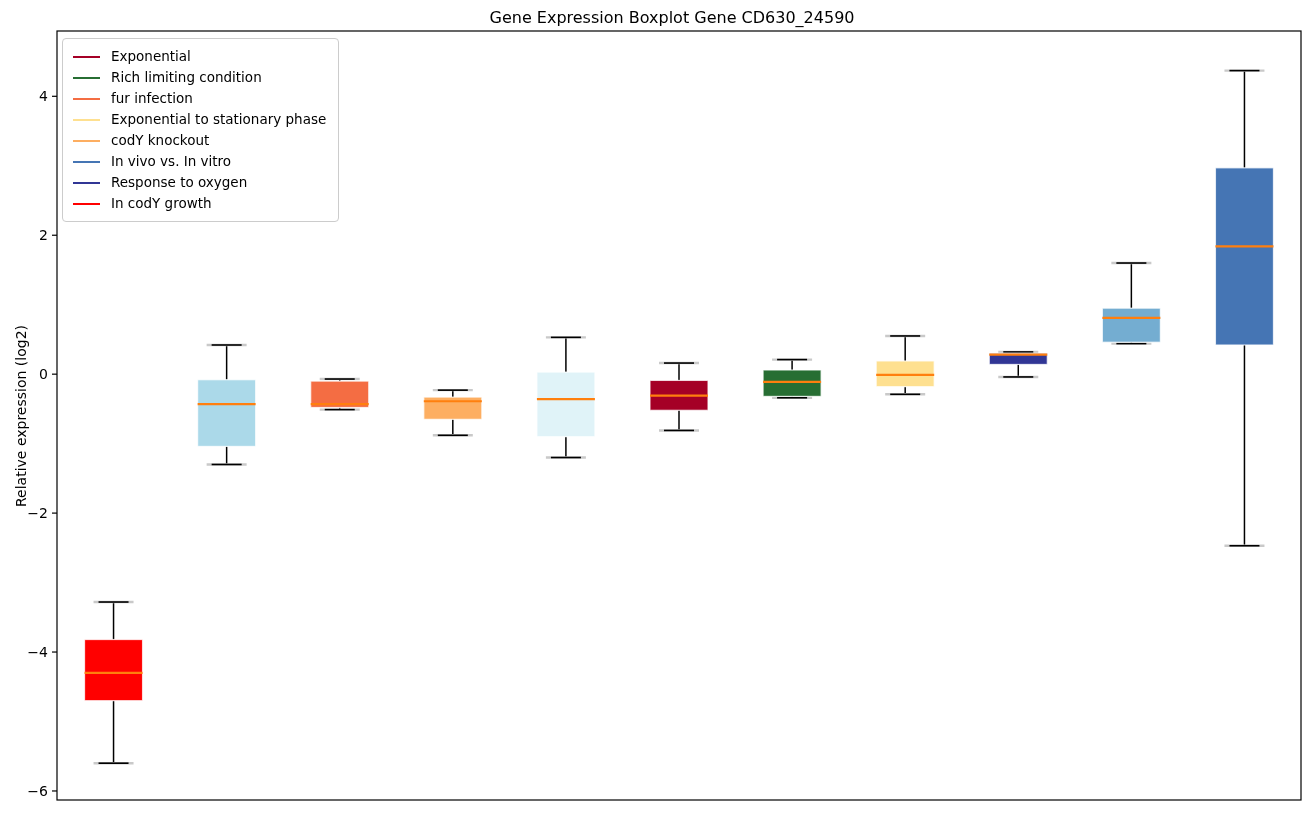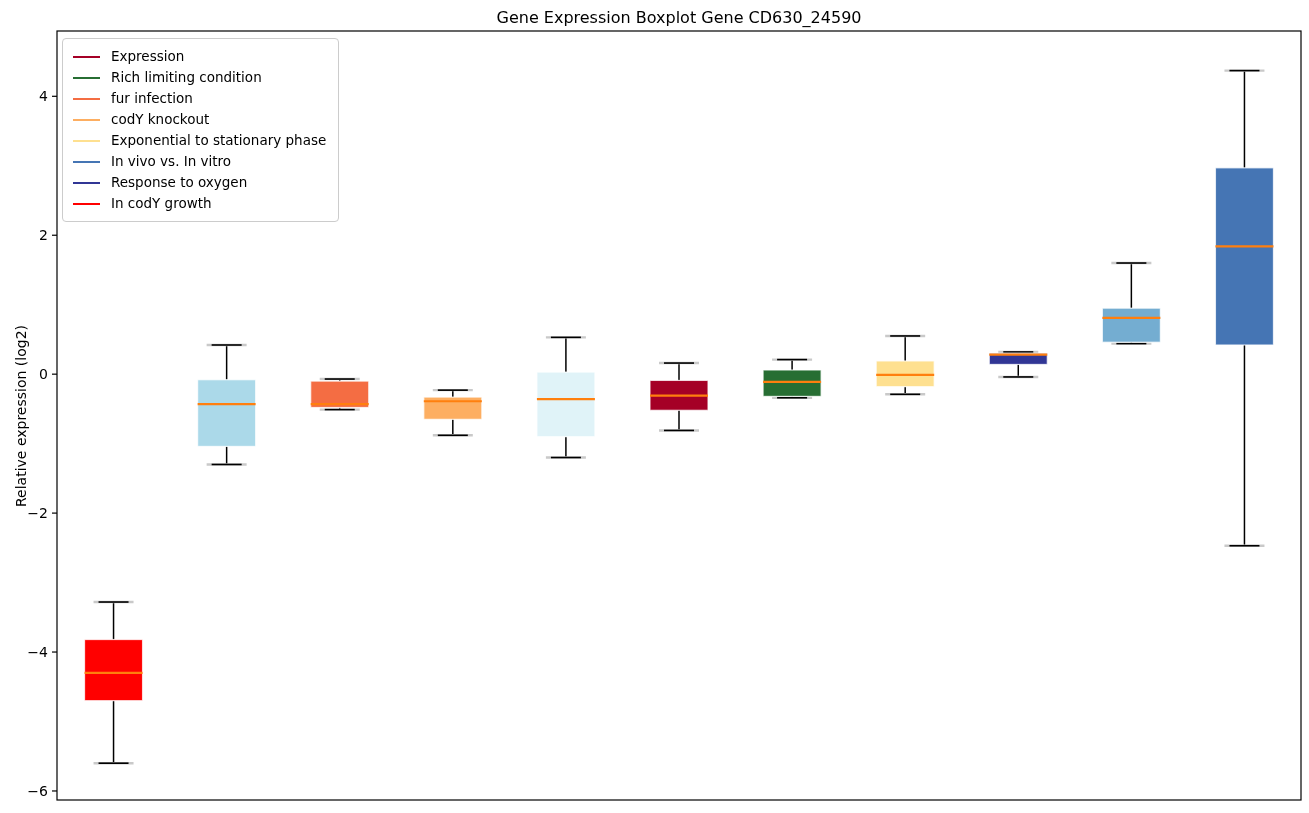--- a/index.html
+++ b/index.html
@@ -1,18 +1,18 @@
 <!DOCTYPE html>
 <html><head>
 <meta charset="utf-8">
 <style>
   html,body{margin:0;padding:0;background:#ffffff;}
   body{font-family:"DejaVu Sans", sans-serif;color:#000;}
   .figure{position:relative;width:1309px;height:813px;background:#ffffff;overflow:hidden;}
-  .title{position:absolute;top:8px;left:57px;width:1244px;text-align:center;
+  .title{position:absolute;top:8px;left:50px;width:1244px;text-align:center;
          font-size:16px;color:#000;}
   .ylabel{position:absolute;left:21px;top:416px;transform:translate(-50%,-50%) rotate(-90deg);
           white-space:nowrap;font-size:14px;color:#000;}
   #plot{position:absolute;left:0;top:0;}
   .legend{position:absolute;left:62px;top:38px;background:rgba(255,255,255,0.85);
           border:1px solid #cccccc;border-radius:4px;padding:7px 12px 7px 10px;z-index:5;}
   .legend-row{display:flex;align-items:center;height:21px;}
   .legend-swatch{display:inline-block;width:27px;height:2px;margin-right:11px;flex:0 0 auto;}
   .legend-label{font-size:13.5px;line-height:21px;white-space:nowrap;}
 </style>
@@ -121,37 +121,37 @@
       <line x1="52" y1="513.1011743450767" x2="57" y2="513.1011743450767" stroke="#000" stroke-width="1.2"></line>
       <text x="48" y="518.1011743450767" text-anchor="end" font-size="14px" font-family="&quot;DejaVu Sans&quot;, sans-serif" fill="#000">−2</text>
       <line x1="52" y1="652.0352303523035" x2="57" y2="652.0352303523035" stroke="#000" stroke-width="1.2"></line>
       <text x="48" y="657.0352303523035" text-anchor="end" font-size="14px" font-family="&quot;DejaVu Sans&quot;, sans-serif" fill="#000">−4</text>
       <line x1="52" y1="790.9692863595303" x2="57" y2="790.9692863595303" stroke="#000" stroke-width="1.2"></line>
       <text x="48" y="795.9692863595303" text-anchor="end" font-size="14px" font-family="&quot;DejaVu Sans&quot;, sans-serif" fill="#000">−6</text>
     </svg>
   <div class="legend" id="legend">
       <div class="legend-row">
         <span class="legend-swatch" style="background: rgb(165, 0, 38);"></span>
-        <span class="legend-label">Expression</span>
+        <span class="legend-label">Exponential</span>
       </div>
       <div class="legend-row">
         <span class="legend-swatch" style="background: rgb(39, 110, 51);"></span>
         <span class="legend-label">Rich limiting condition</span>
       </div>
       <div class="legend-row">
         <span class="legend-swatch" style="background: rgb(244, 109, 67);"></span>
         <span class="legend-label">fur infection</span>
       </div>
       <div class="legend-row">
+        <span class="legend-swatch" style="background: rgb(254, 224, 144);"></span>
+        <span class="legend-label">Exponential to stationary phase</span>
+      </div>
+      <div class="legend-row">
         <span class="legend-swatch" style="background: rgb(253, 174, 97);"></span>
         <span class="legend-label">codY knockout</span>
-      </div>
-      <div class="legend-row">
-        <span class="legend-swatch" style="background: rgb(254, 224, 144);"></span>
-        <span class="legend-label">Exponential to stationary phase</span>
       </div>
       <div class="legend-row">
         <span class="legend-swatch" style="background: rgb(69, 117, 180);"></span>
         <span class="legend-label">In vivo vs. In vitro</span>
       </div>
       <div class="legend-row">
         <span class="legend-swatch" style="background: rgb(49, 54, 149);"></span>
         <span class="legend-label">Response to oxygen</span>
       </div>
       <div class="legend-row">

